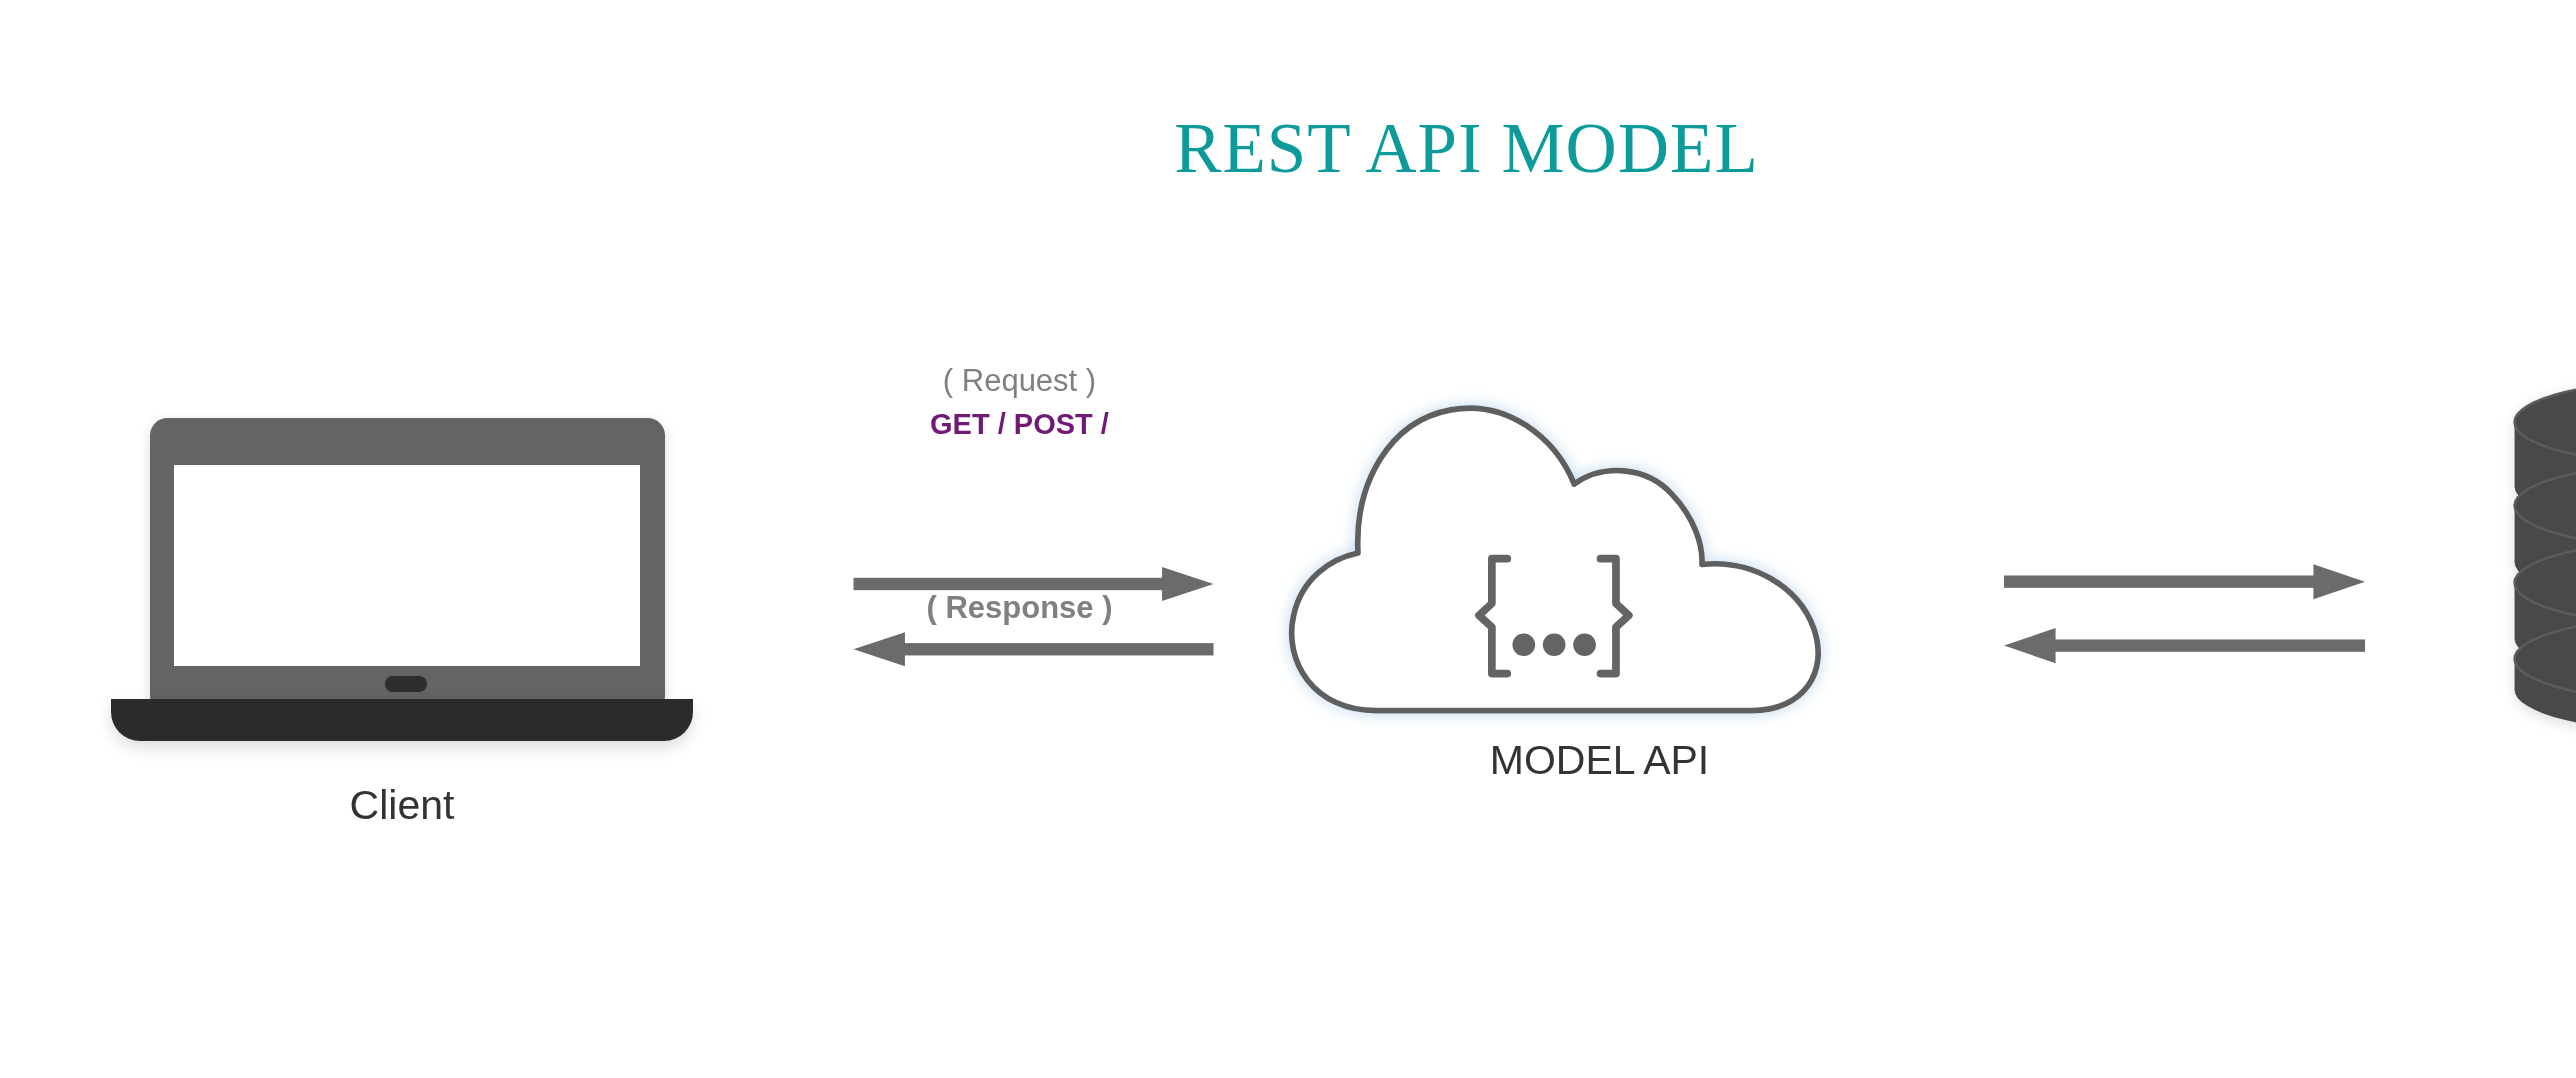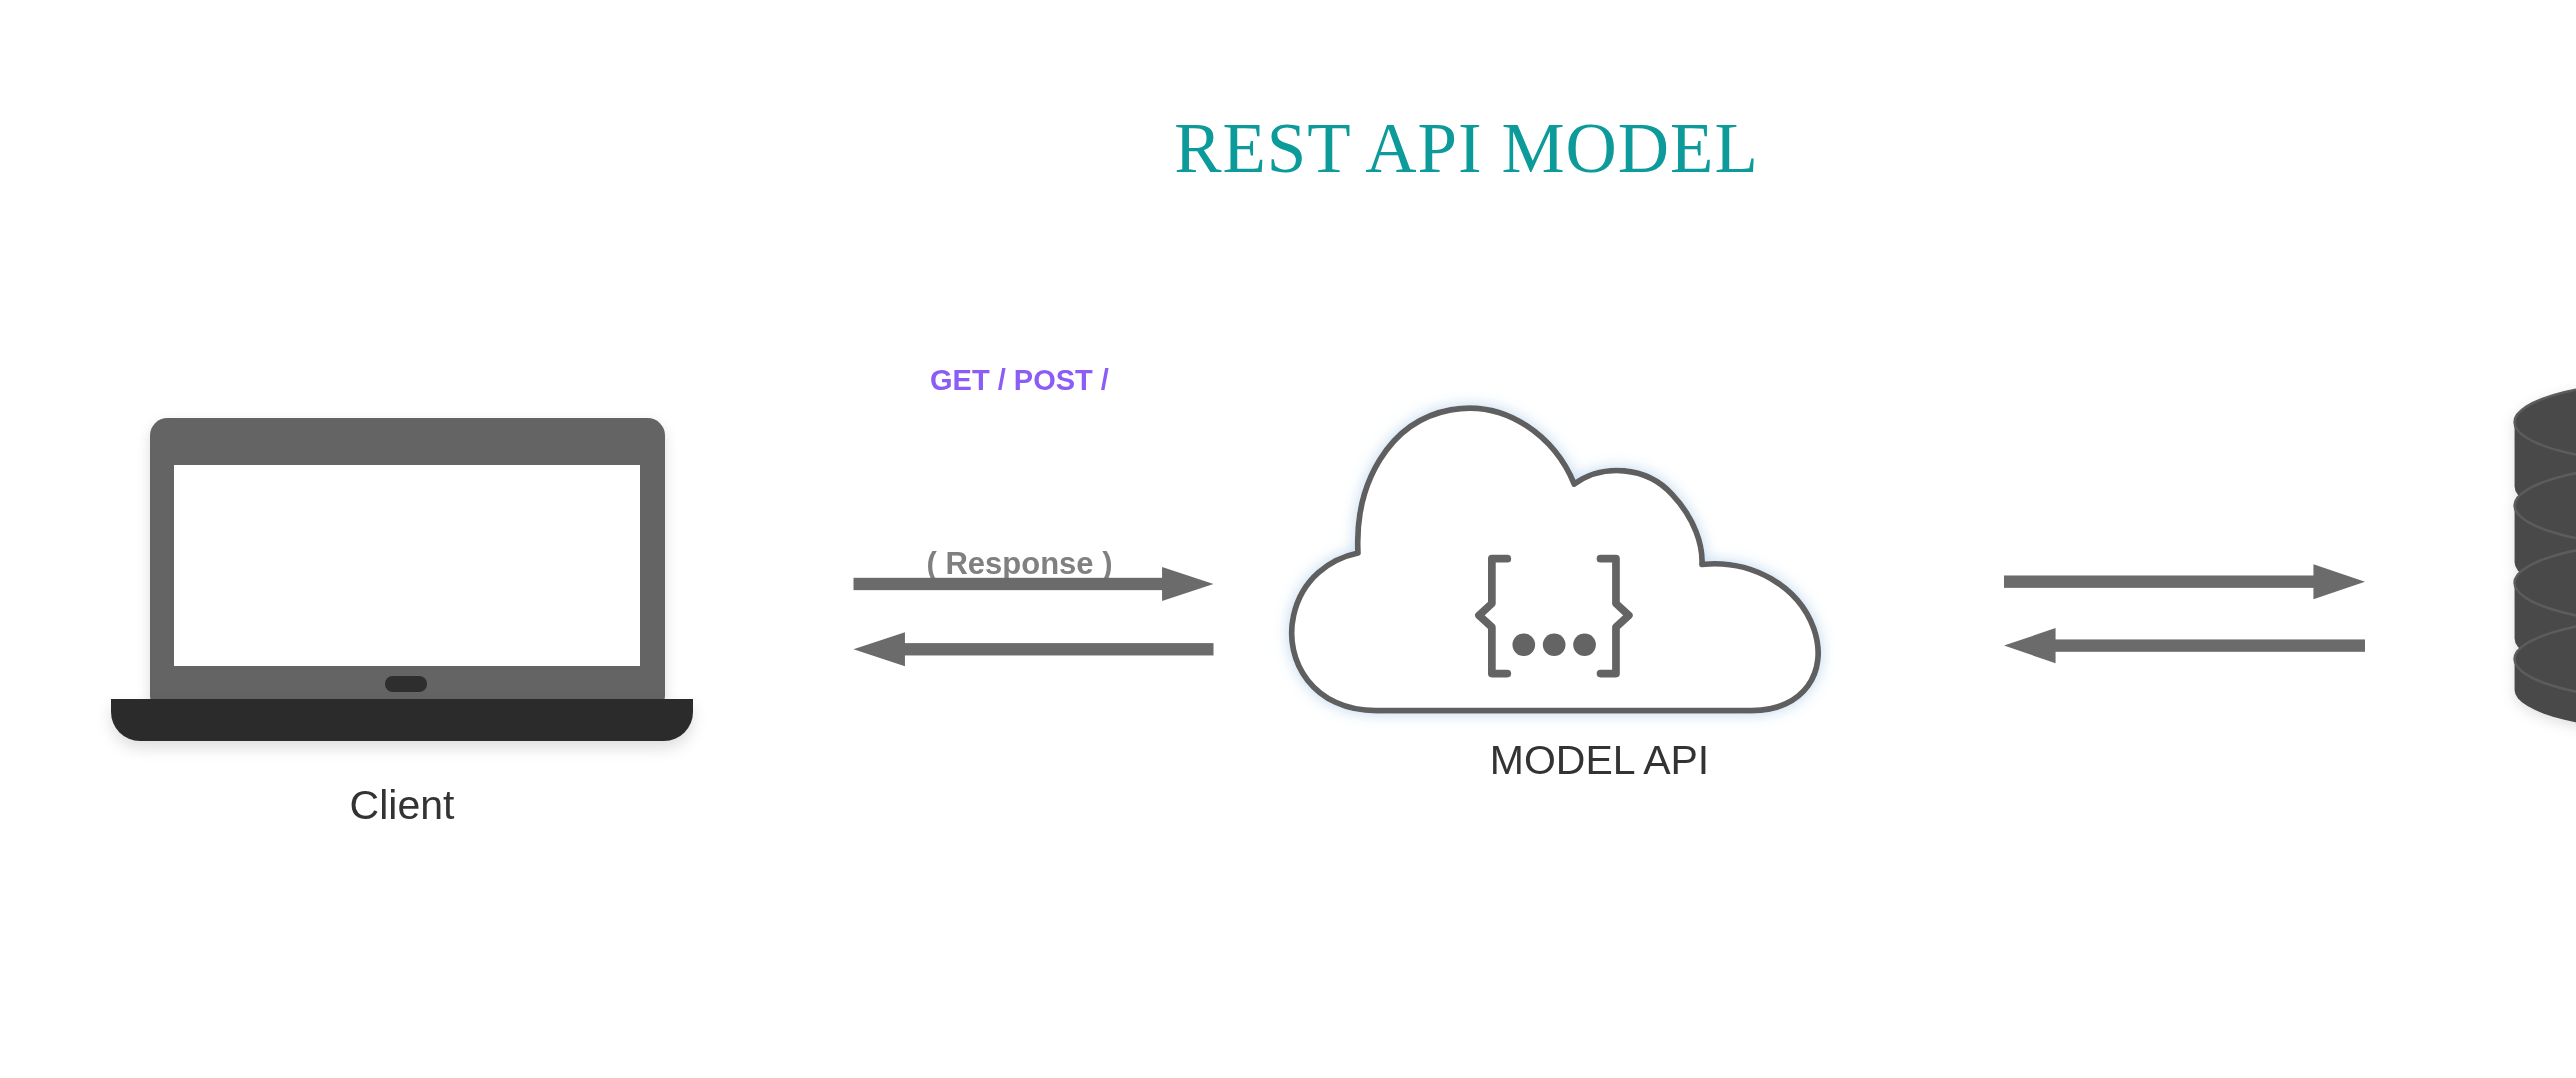--- a/index.html
+++ b/index.html
@@ -111,21 +111,21 @@
   }
   .flow-paren {
     font-family: "Liberation Sans", sans-serif;
     font-size: 31px;
     color: #808080;
   }
   .flow-verb {
     font-family: "Liberation Sans", sans-serif;
     font-size: 29px;
     font-weight: bold;
-    color: #8b5cf6;
+    color: #701a75;
     margin-top: 24px;
   }
 
   
   .arrow-pair { position: absolute; }
   #left-arrows  { left: 853px; top: 567px;  width: 361px; height: 108px; }
   #right-arrows { left: 2004px; top: 564px;  width: 361px; height: 106px; }
 
   
   #api-node { left: 1257px; top: 381px; width: 685px; }
@@ -149,20 +149,23 @@
     <div class="laptop">
       <div class="laptop-lid"></div>
       <div class="laptop-screen"></div>
       <div class="laptop-notch"></div>
       <div class="laptop-base"></div>
     </div>
     <div class="node-label">Client</div>
   </div>
 
   <div id="left-flow">
+    <div class="flow-text" style="margin-bottom:3.1px;">
+      <span class="flow-paren">( Request )</span>
+    </div>
     <div class="flow-text">
       <span class="flow-verb">GET / POST /</span>
     </div>
 
     <div style="height:133px;"></div>
 
     <div class="flow-text" style="margin-top:12px;font-weight:bold;">
       <span class="flow-paren">( Response )</span>
     </div>
   </div>

